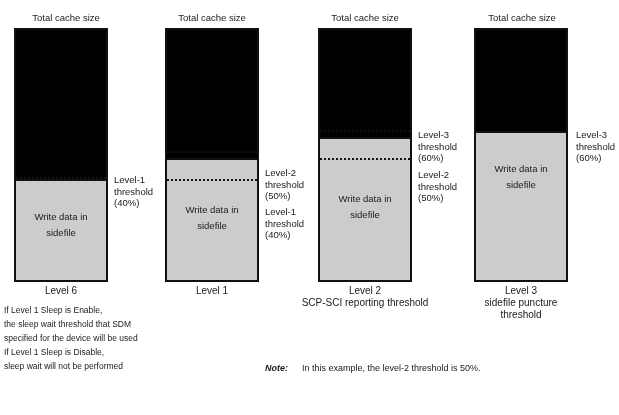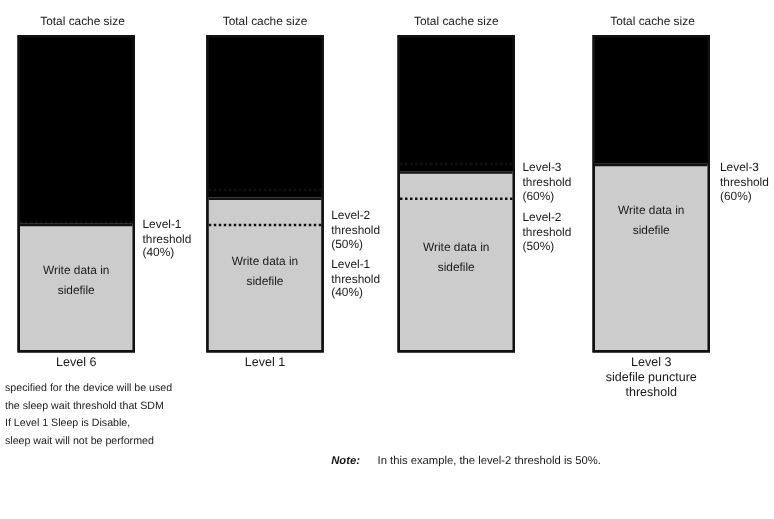--- a/index.html
+++ b/index.html
@@ -93,22 +93,23 @@
     <span class="ln">Level-1</span>
     <span class="ln">threshold</span>
     <span class="ln">(40%)</span>
   </div>
 
   <div class="caption" style="left:14px;top:285px;width:94px;">
     <span class="ln">Level 6</span>
   </div>
 
   <div class="desc" style="left:4px;top:303px;width:200px;">
+    <span class="ln">If Level 1 Sleep is Enable,</span>
+    <span class="ln">the sleep wait threshold that SDM</span>
     <span class="ln">specified for the device will be used</span>
-    <span class="ln">the sleep wait threshold that SDM</span>
     <span class="ln">If Level 1 Sleep is Disable,</span>
     <span class="ln">sleep wait will not be performed</span>
   </div>
 
   <div class="col-title abs" style="left:150px;top:12px;width:124px;">Total cache size</div>
 
   <div class="bar" style="left:165px;top:28px;width:94px;height:254px;">
     <div class="thr-line" style="top:121px;"></div>
     <div class="fill" style="height:122px;">
       <div class="thr-line" style="top:19px;"></div>
@@ -153,20 +154,24 @@
     <span class="ln">threshold</span>
     <span class="ln">(60%)</span>
   </div>
 
   <div class="side-note" style="left:418px;top:133px;">
     <span class="ln">Level-2</span>
     <span class="ln">threshold</span>
     <span class="ln">(50%)</span>
   </div>
 
+  <div class="caption" style="left:295px;top:285px;width:140px;">
+    <span class="ln">Level 2</span>
+    <span class="ln">SCP-SCI reporting threshold</span>
+  </div>
 
   <div class="col-title abs" style="left:460px;top:12px;width:124px;">Total cache size</div>
 
   <div class="bar" style="left:474px;top:28px;width:94px;height:254px;">
     <div class="fill" style="height:149px;">
       <div class="fill-label" style="top:28px;">
         <span>Write data in</span>
         <span>sidefile</span>
       </div>
     </div>

